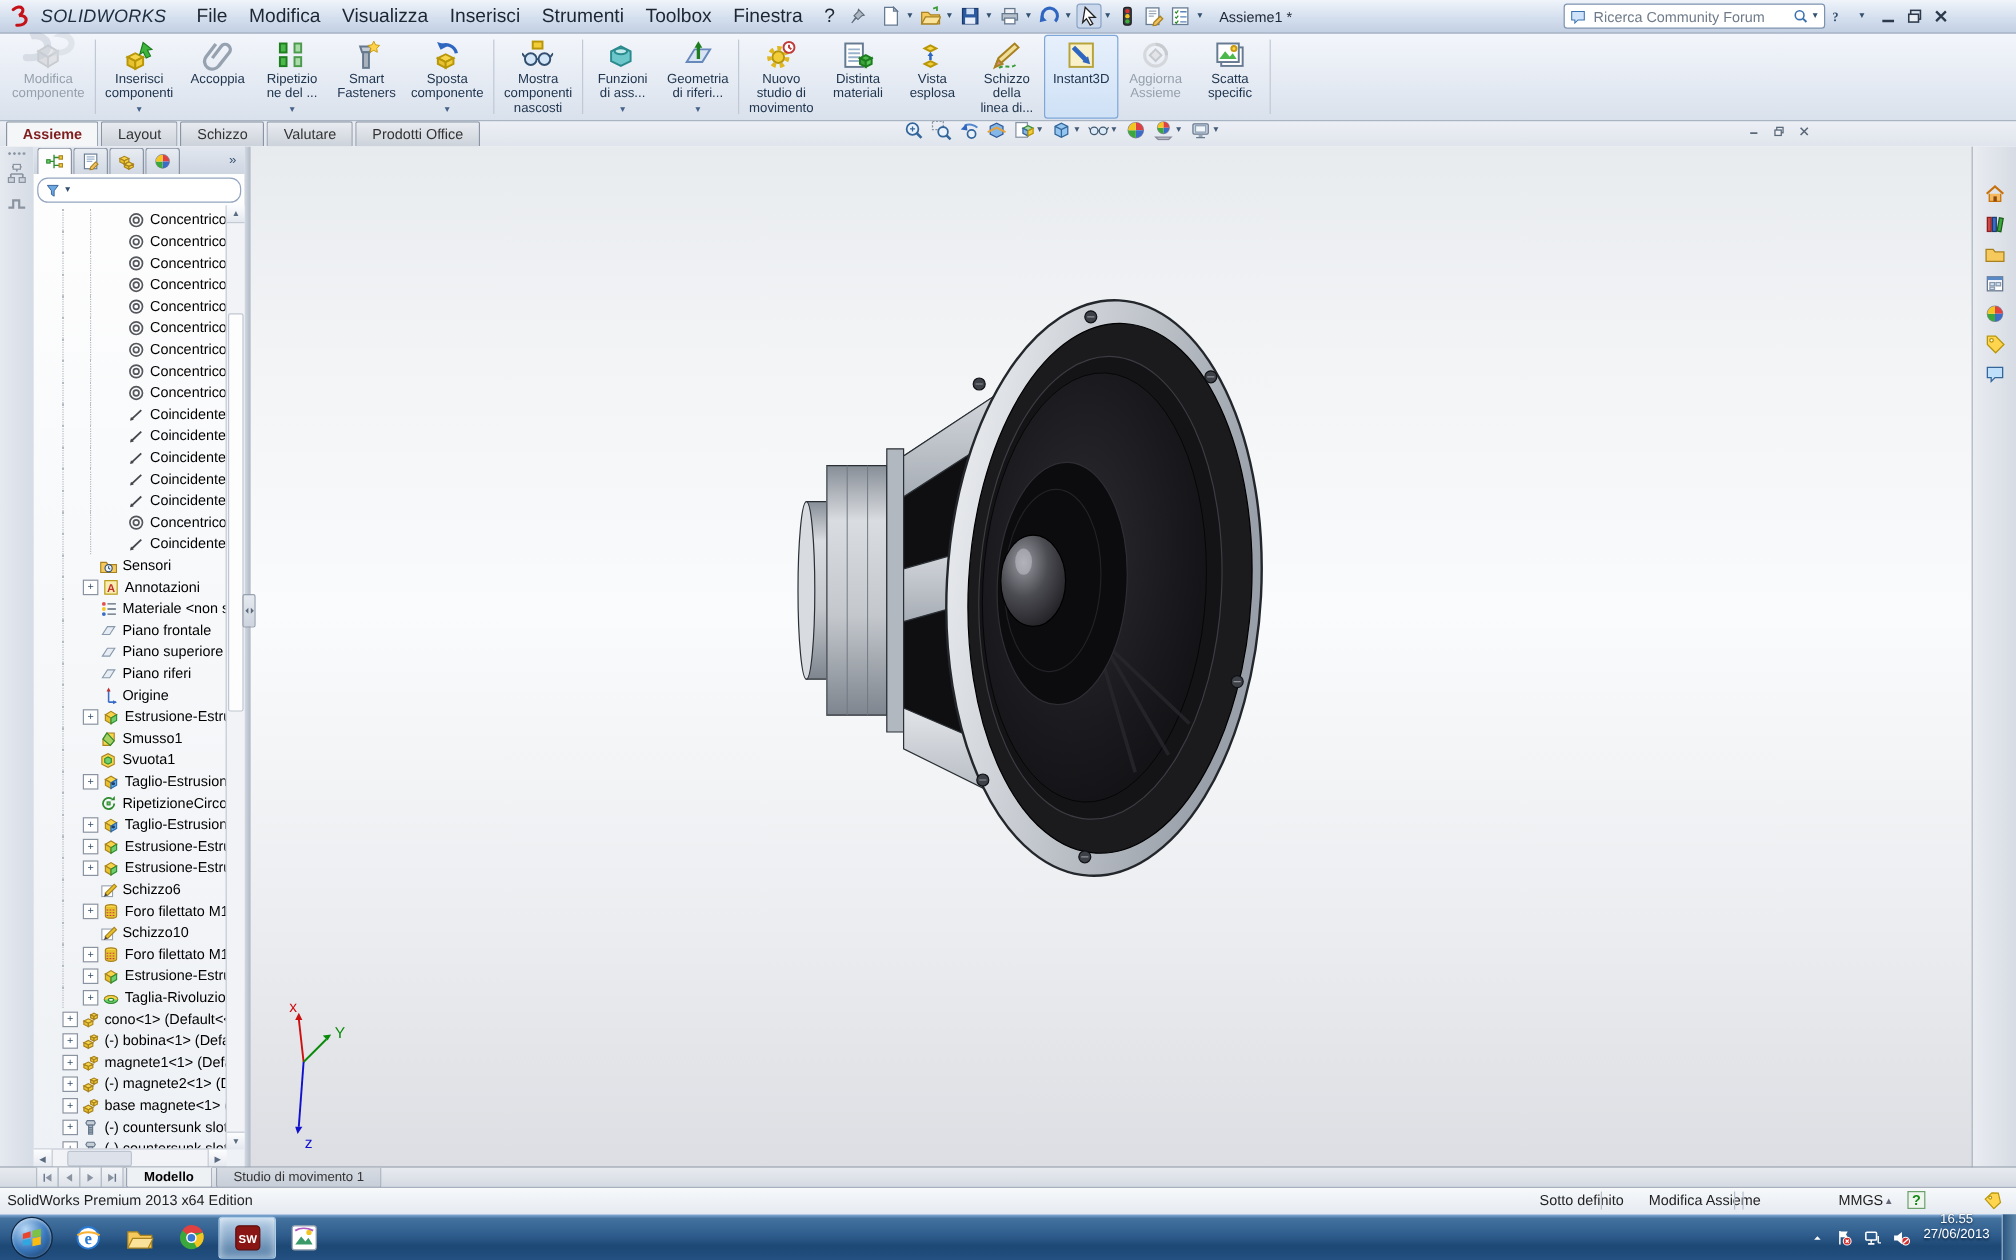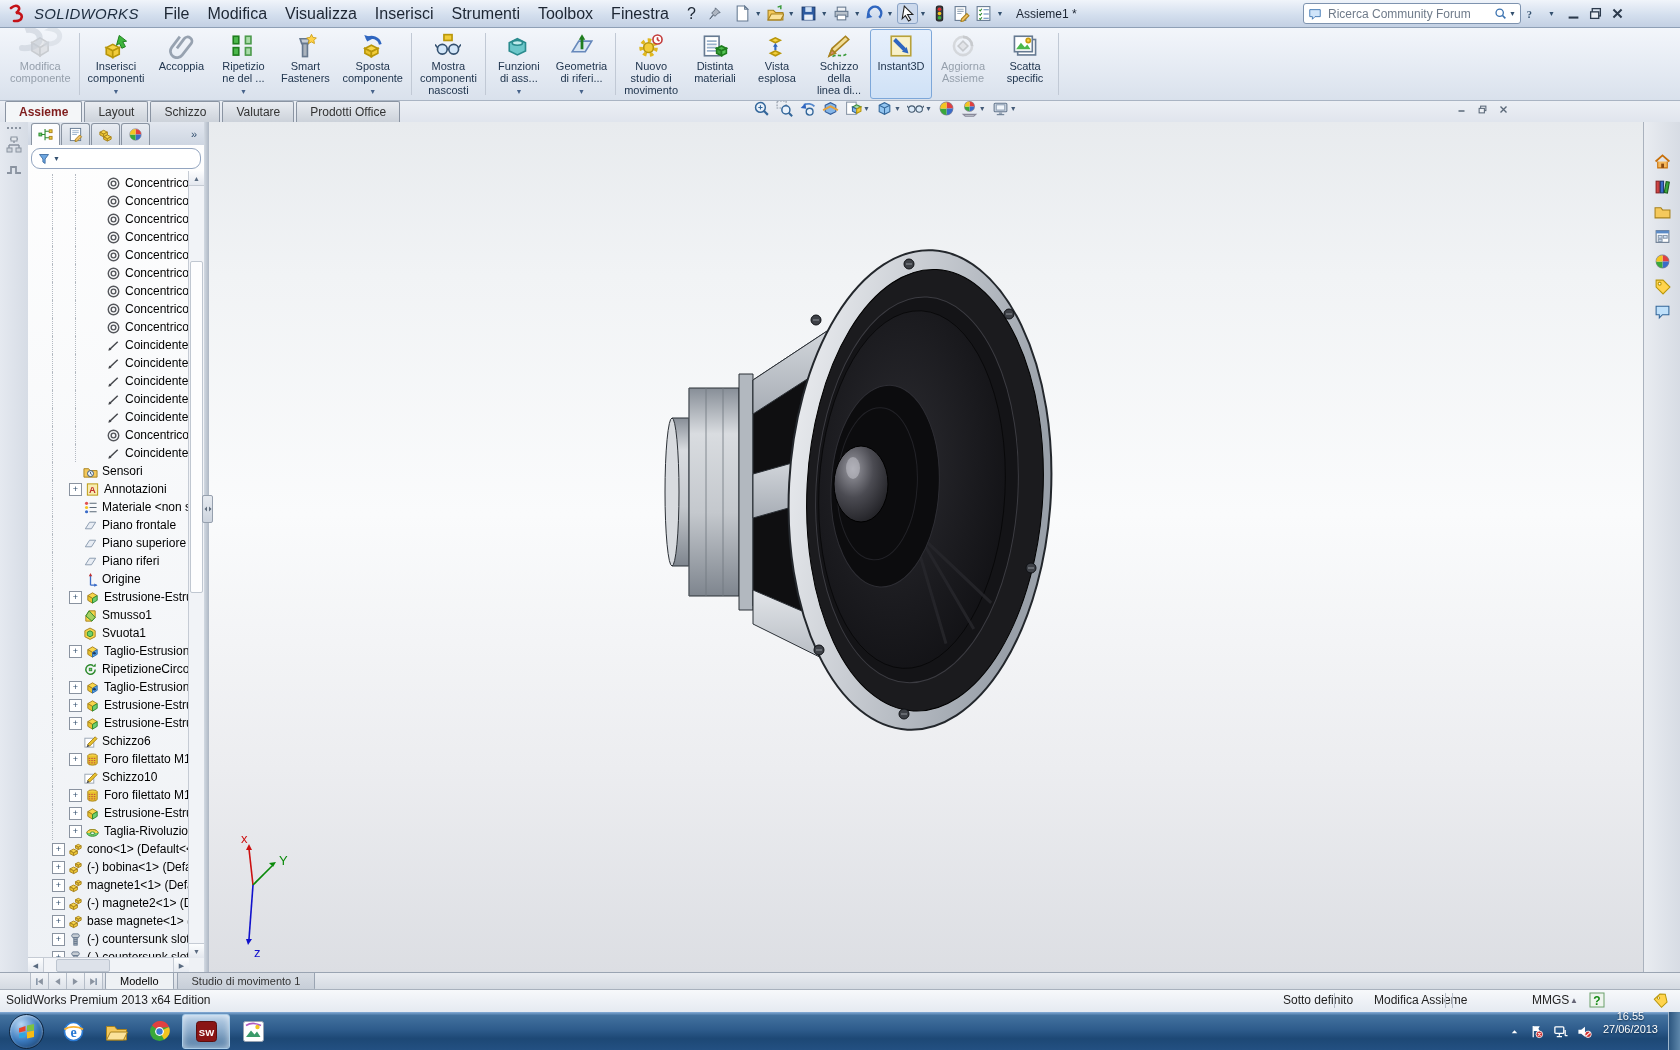--- a/index.html
+++ b/index.html
@@ -135,21 +135,21 @@
   
   .modeltabs{position:absolute;left:0;right:0;bottom:60px;height:17px;
     background:linear-gradient(#e8ebf0,#d3d9e1);border-top:1px solid #9aa4b2;
     display:flex;align-items:stretch;font-size:11px;}
   .vcr{display:flex;margin-left:30px;}
   .vcrbtn{width:17px;display:flex;align-items:center;justify-content:center;
     background:linear-gradient(#f3f5f8,#dde2e9);border:1px solid #b5bdc8;border-top:0;margin-right:-1px;}
   .vcrbtn .ico{width:9px;height:9px;}
   .mtab{padding:0 14px;display:flex;align-items:center;color:#333;margin-left:3px;
     background:linear-gradient(#d7dce3,#c7ced8);border:1px solid #9aa4b2;border-top:0;border-radius:0 0 2px 2px;}
-  .mtab.active{background:#eef1f4;font-weight:normal;color:#000;}
+  .mtab.active{background:#eef1f4;font-weight:bold;color:#000;}
 
   
   .statusbar{position:absolute;left:0;right:0;bottom:38px;height:22px;
     background:linear-gradient(#f7f9fb,#e5eaf1);border-top:1px solid #a8b1bd;font-size:12px;color:#222;}
   .sb-app{position:absolute;left:6px;top:3px;}
   .sb-item{position:absolute;top:3px;margin-left:30px;}
   .sb-sep{position:absolute;top:3px;width:1px;height:15px;background:#b7bec9;}
   .sb-caret{position:absolute;top:6px;font-size:8px;color:#667;}
   .sb-ico{position:absolute;top:2px;width:16px;height:16px;}
 

